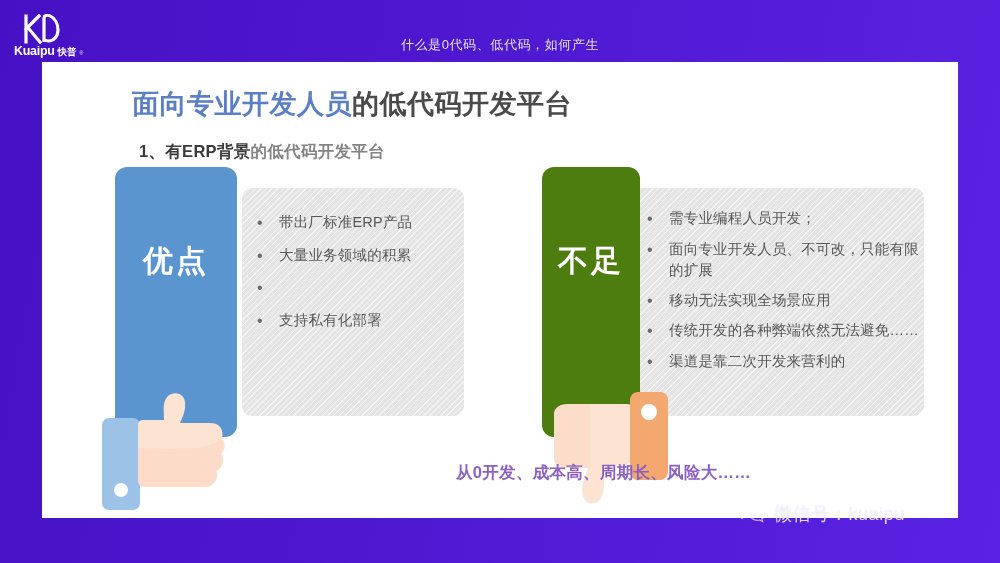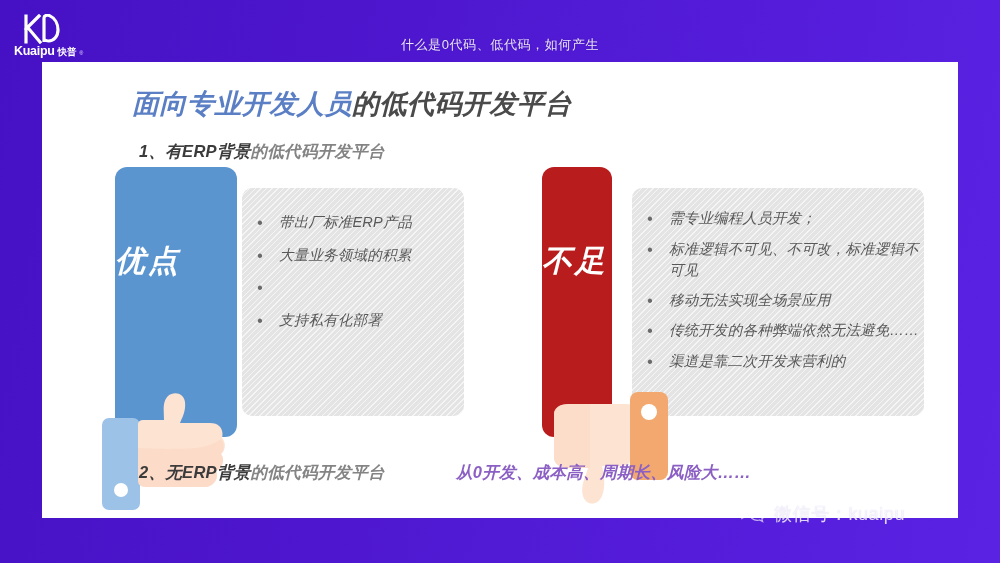--- a/index.html
+++ b/index.html
@@ -36,21 +36,21 @@
     position:absolute; left:0; top:36px; width:1000px;
     text-align:center; color:#e9e2fb; font-size:13px;
     letter-spacing:0.6px; font-weight:400;
     text-shadow:0 0 2px rgba(0,0,0,.18);
   }
 
   
   #card {
     position:absolute; left:42px; top:62px;
     width:916px; height:456px;
-    background:#ffffff; overflow:hidden;font-style:italic;
+    background:#ffffff; overflow:hidden;
   }
 
   
   #title {
     position:absolute; left:90px; top:24px;
     font-size:27px; font-weight:bold; white-space:nowrap;
     letter-spacing:0.5px;
   }
   #title .accent { color:#5b7fc4; }
   #title .plain  { color:#4a4a4a; }
@@ -76,28 +76,28 @@
     background-color:#e4e4e4;
     background-image:repeating-linear-gradient(
       -45deg, rgba(255,255,255,.62) 0 1px, rgba(255,255,255,0) 1px 4px);
   }
   #panel-pros { left:200px; top:126px; width:222px; height:228px; }
   #panel-cons { left:590px; top:126px; width:292px; height:228px; }
 
   
   .label-block {
     position:absolute; border-radius:12px;
-    display:flex; align-items:flex-start; 
+    display:flex; align-items:flex-start; justify-content:center;
   }
   .label-block .label-text {
     color:#ffffff; font-size:30px; font-weight:bold;
     letter-spacing:3px; margin-top:74px;
   }
   #block-pros { left:73px; top:105px; width:122px; height:270px; background:#5b95d0; }
-  #block-cons { left:500px; top:105px; width:70px;  height:270px; background:#b91c1c; }
+  #block-cons { left:500px; top:105px; width:98px;  height:270px; background:#4d7c0f; }
 
   
   .bullets { position:absolute; }
   #bullets-pros { left:215px; top:150px; width:205px; }
   #bullets-cons { left:605px; top:146px; width:275px; }
   .bullet-row {
     display:flex; align-items:flex-start;
     font-size:14.5px; color:#585858; line-height:1.45;
     letter-spacing:0.2px; margin-bottom:11px;
   }
@@ -187,21 +187,21 @@
       </div>
     </div>
 
     <div class="bullets" id="bullets-cons">
       <div class="bullet-row">
         <span class="dot">•</span>
         <span class="txt">需专业编程人员开发；</span>
       </div>
       <div class="bullet-row">
         <span class="dot">•</span>
-        <span class="txt">标准逻辑不可见、不可改，标准逻辑不可见</span>
+        <span class="txt">面向专业开发人员、不可改，只能有限的扩展</span>
       </div>
       <div class="bullet-row">
         <span class="dot">•</span>
         <span class="txt">移动无法实现全场景应用</span>
       </div>
       <div class="bullet-row">
         <span class="dot">•</span>
         <span class="txt">传统开发的各种弊端依然无法避免……</span>
       </div>
       <div class="bullet-row">
@@ -238,23 +238,20 @@
                  C48 114 36 114 33 104 C30 94 36 84 38 76 L18 76
                  C10 76 4 72 4 66 Z" fill="#fde3d2"></path>
         <path d="M4 22 C4 16 10 12 18 12 L40 12 L40 76 L18 76
                  C10 76 4 72 4 66 Z" fill="#fbd5bf" opacity=".45"></path>
 
         <rect x="80" y="0" width="38" height="88" rx="8" fill="#f2a86e"></rect>
         <circle cx="99" cy="20" r="8" fill="#ffffff"></circle>
       </svg>
     </div>
 
-    <div class="subhead" id="subhead-2">
-      <span class="strong">2、无ERP背景</span><span class="soft">的低代码开发平台</span>
-    </div>
 
     <div id="tagline-2">从0开发、成本高、周期长、风险大……</div>
 
   </div>
 
   <div id="watermark">
     <span class="wm-icon">
       <svg width="28" height="24" viewBox="0 0 28 24" aria-hidden="true">
         <path d="M10.2 1.2 C5 1.2 1 4.6 1 8.8 C1 11.3 2.5 13.5 4.9 14.9
                  L4 18.2 L7.6 16.4 C8.4 16.6 9.3 16.7 10.2 16.7

